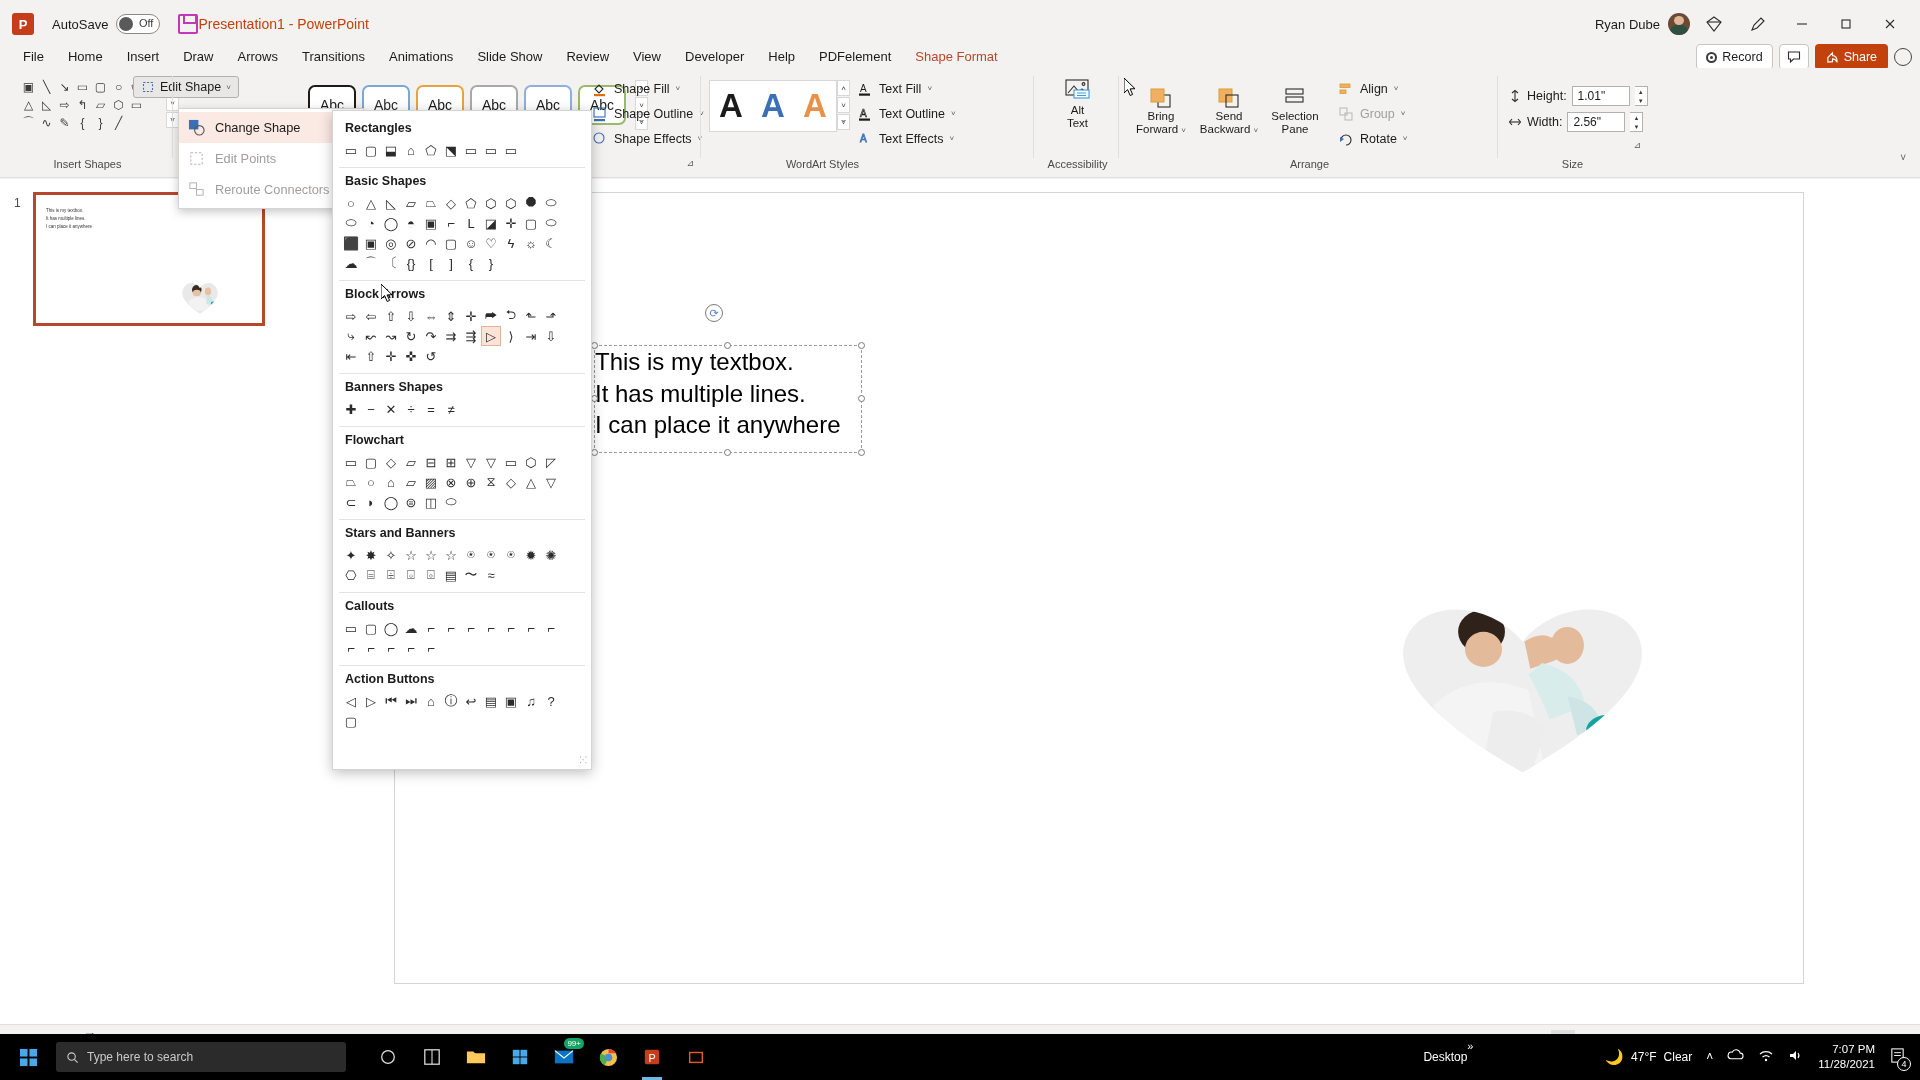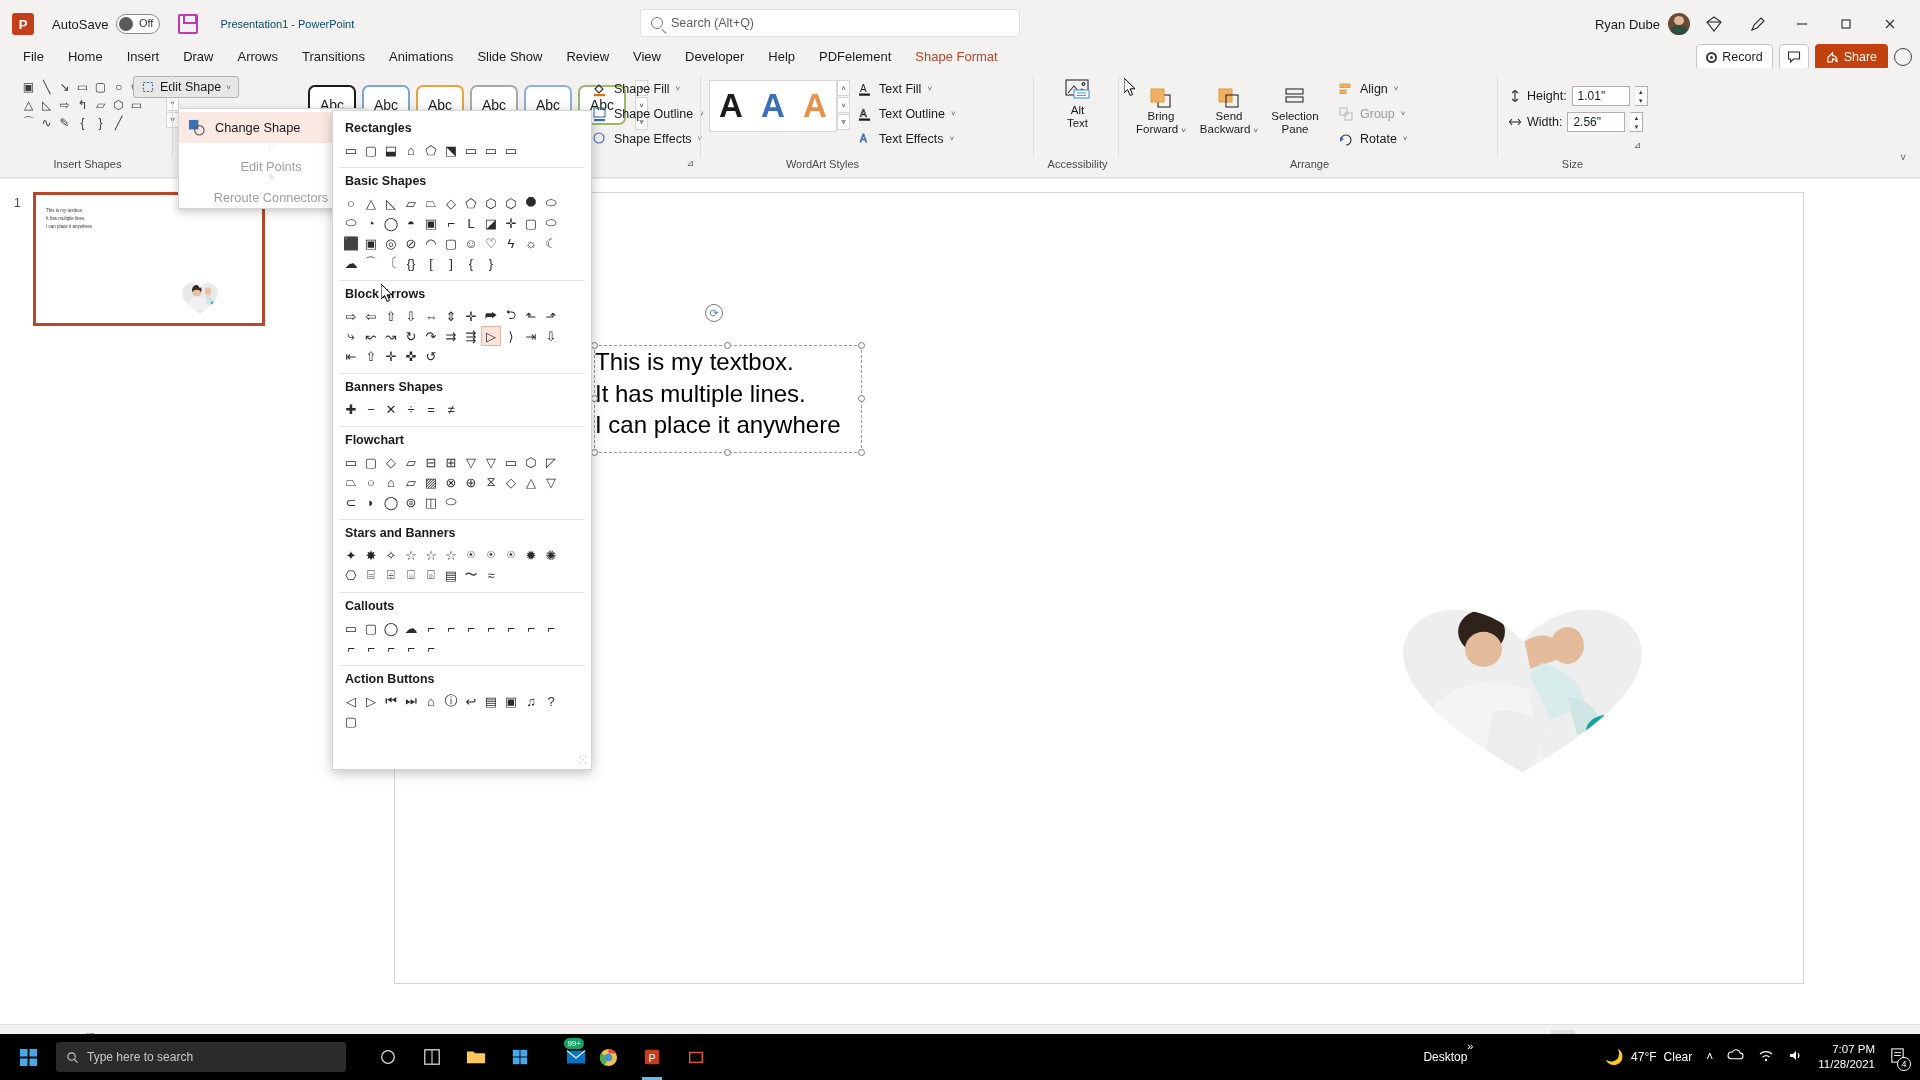--- a/index.html
+++ b/index.html
@@ -17,21 +17,21 @@
   .ppt-logo { width:22px; height:22px; margin-left:12px; border-radius:3px; background:#c43e1c; color:#fff;
       font-size:13px; font-weight:bold; display:flex; align-items:center; justify-content:center; }
   .autosave-wrap { display:flex; align-items:center; margin-left:18px; gap:8px; }
   .autosave-label { font-size:13px; color:#1b1b1b; }
   .toggle { width:44px; height:20px; border-radius:10px; border:1px solid #8a8886; background:#fff; position:relative; }
   .toggle .knob { position:absolute; left:2px; top:2px; width:14px; height:14px; border-radius:50%; background:#5a5a5a; }
   .toggle .tgl-text { position:absolute; right:6px; top:2px; font-size:11px; color:#3b3b3b; }
   .save-icon { margin-left:18px; width:20px; height:20px; position:relative; }
   .save-icon i { position:absolute; inset:0; border:2px solid #c239b3; border-radius:2px; }
   .save-icon i::after { content:""; position:absolute; left:3px; top:-2px; width:10px; height:6px; border:2px solid #c239b3; }
-  .doc-title { margin-left:22px; font-size:11px; color:#0c4a6e; }
+  .doc-title { font-size:14px; color:#c2410c; }
   .search-box { position:absolute; left:640px; top:9px; width:380px; height:28px; background:#ffffff;
       border:1px solid #e2e0de; border-radius:4px; display:flex; align-items:center; padding:0 10px; gap:8px; }
   .search-box .mag { width:12px; height:12px; border:1.4px solid #7b7b7b; border-radius:50%; position:relative; flex:none; }
   .search-box .mag::after { content:""; position:absolute; right:-5px; bottom:-4px; width:6px; height:1.4px; background:#7b7b7b; transform:rotate(45deg); }
   .search-box span { color:#60605e; font-size:12.5px; }
   .tb-right { position:absolute; right:10px; top:0; height:48px; display:flex; align-items:center; gap:4px; }
   .user-name { font-size:13px; color:#1b1b1b; margin-right:4px; }
   .avatar { width:22px; height:22px; border-radius:50%; overflow:hidden; background:#6b4a35; position:relative; }
   .avatar::before { content:""; position:absolute; left:6px; top:3px; width:10px; height:9px; border-radius:50%; background:#e0b696; }
   .avatar::after { content:""; position:absolute; left:2px; top:12px; width:18px; height:12px; border-radius:7px 7px 0 0; background:#2f4f3e; }
@@ -116,21 +116,21 @@
   .tb-ico { width:44px; height:46px; display:flex; align-items:center; justify-content:center; }
   .tsearch { height:30px; width:290px; background:#2b2b2b; border-radius:3px; display:flex; align-items:center; gap:8px; padding:0 10px; color:#c9c9c9; font-size:12px; }
   .tray { position:absolute; right:0; top:1034px; height:46px; display:flex; align-items:center; gap:14px; padding-right:14px; color:#fff; font-size:12px; }
   .clockbox { text-align:right; line-height:1.3; font-size:11.5px; }
 
   
   .menu { position:absolute; left:178px; top:108px; width:186px; background:#fff;
       border:1px solid #d6d4d2; box-shadow:0 3px 9px rgba(0,0,0,0.22); padding:3px 0; z-index:50; }
   .menu-item { height:31px; display:flex; align-items:center; gap:10px; padding:0 9px; font-size:12.8px; color:#1b1b1b; }
   .menu-item.hl { background:#fbe9e4; }
-  .menu-item.disabled { color:#a19f9d;flex-direction:column; }
+  .menu-item.disabled { color:#a19f9d; }
   .menu-arrow { margin-left:auto; font-size:10px; color:#3b3b3b; }
 
   
   .gallery { position:absolute; left:332px; top:110px; width:260px; height:660px; background:#fff;
       border:1px solid #d6d4d2; box-shadow:0 3px 12px rgba(0,0,0,0.25); z-index:60; padding:4px 0 0 0; }
   .gal-head { font-size:12.5px; font-weight:bold; color:#1b1b1b; padding:6px 0 5px 12px; }
   .gal-row { display:flex; flex-wrap:wrap; padding:0 8px; }
   .gal-cell { width:20px; height:20px; display:flex; align-items:center; justify-content:center; font-size:13px; color:#2b2b2b; }
   .gal-cell.hover { background:#fbe3d9; border:1px solid #e6b49c; }
   .gal-div { height:1px; background:#e6e4e2; margin:7px 6px 0 6px; }
@@ -151,24 +151,20 @@
       <span class="toggle">
         <span class="knob"></span>
         <span class="tgl-text">Off</span>
       </span>
     </div>
     <span class="save-icon">
         <i></i>
       </span>
     <span class="doc-title">Presentation1  -  PowerPoint</span>
 
-    <div class="search-box">
-      <span class="mag"></span>
-      <span>Search (Alt+Q)</span>
-    </div>
 
     <div class="tb-right">
       <span class="user-name">Ryan Dube</span>
       <span class="avatar"></span>
       <span class="tbtn">
         <svg width="16" height="16" viewBox="0 0 16 16">
             <polygon points="8,1 15,6 8,15 1,6" class="svgline"></polygon>
             <line x1="1" y1="6" x2="15" y2="6" class="svgline"></line>
           </svg>
       </span>
@@ -653,21 +649,21 @@
         </svg>
     </span>
     <span class="tb-ico">
       <svg width="18" height="18" viewBox="0 0 20 20">
           <rect x="2" y="2" width="7.5" height="7.5" fill="#4aa8e8"></rect>
           <rect x="10.5" y="2" width="7.5" height="7.5" fill="#4aa8e8"></rect>
           <rect x="2" y="10.5" width="7.5" height="7.5" fill="#4aa8e8"></rect>
           <rect x="10.5" y="10.5" width="7.5" height="7.5" fill="#4aa8e8"></rect>
         </svg>
     </span>
-    <span class="tb-ico" style="position:relative;justify-content:flex-end;">
+    <span class="tb-ico" style="position:relative;">
       <svg width="20" height="16" viewBox="0 0 22 16">
           <rect x="1" y="1" width="20" height="14" fill="#0a74c4"></rect>
           <polyline points="1,1 11,9 21,1" fill="none" stroke="#fff" stroke-width="1.3"></polyline>
         </svg>
       <span style="position:absolute; right:2px; top:4px; background:#15a463; color:#fff; font-size:8px; border-radius:7px; padding:1px 3px;">99+</span>
     </span>
     <span class="tb-ico">
       <svg width="19" height="19" viewBox="0 0 20 20">
           <circle cx="10" cy="10" r="9" fill="#f2c14b"></circle>
           <path d="M10 1 A9 9 0 0 1 17.8 5.5 L10 5.5 Z" fill="#e8453c"></path>

